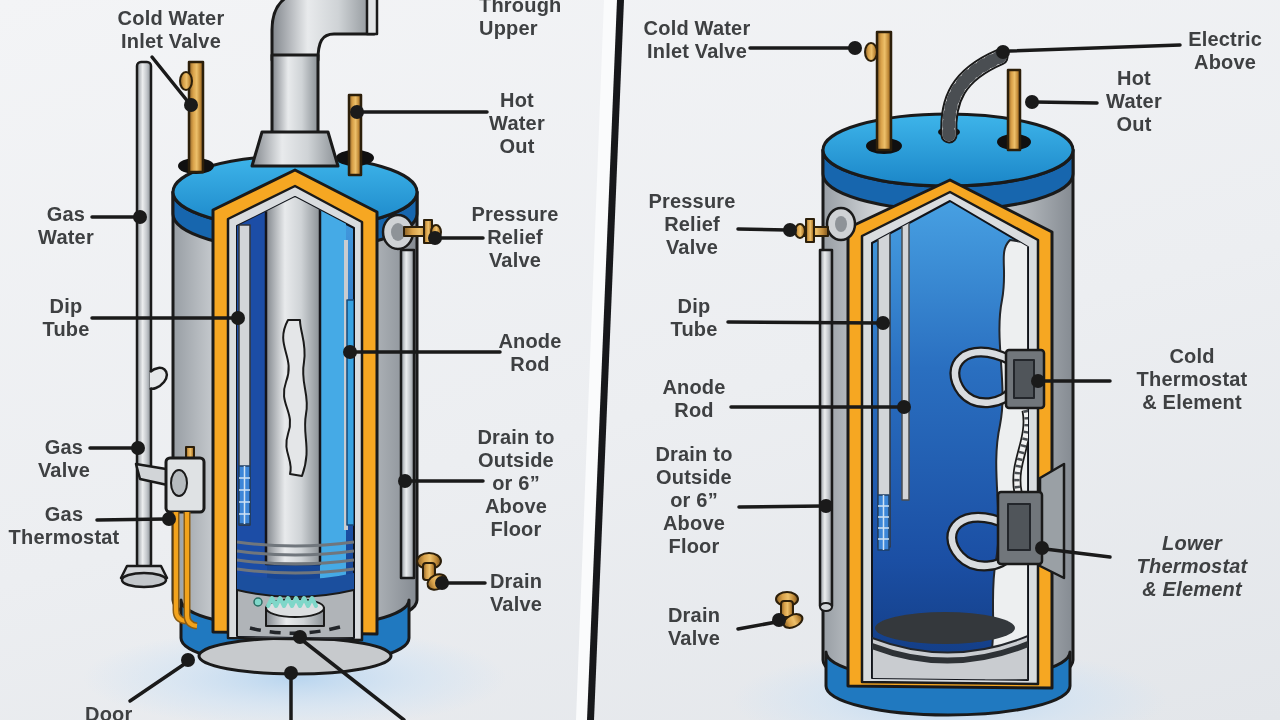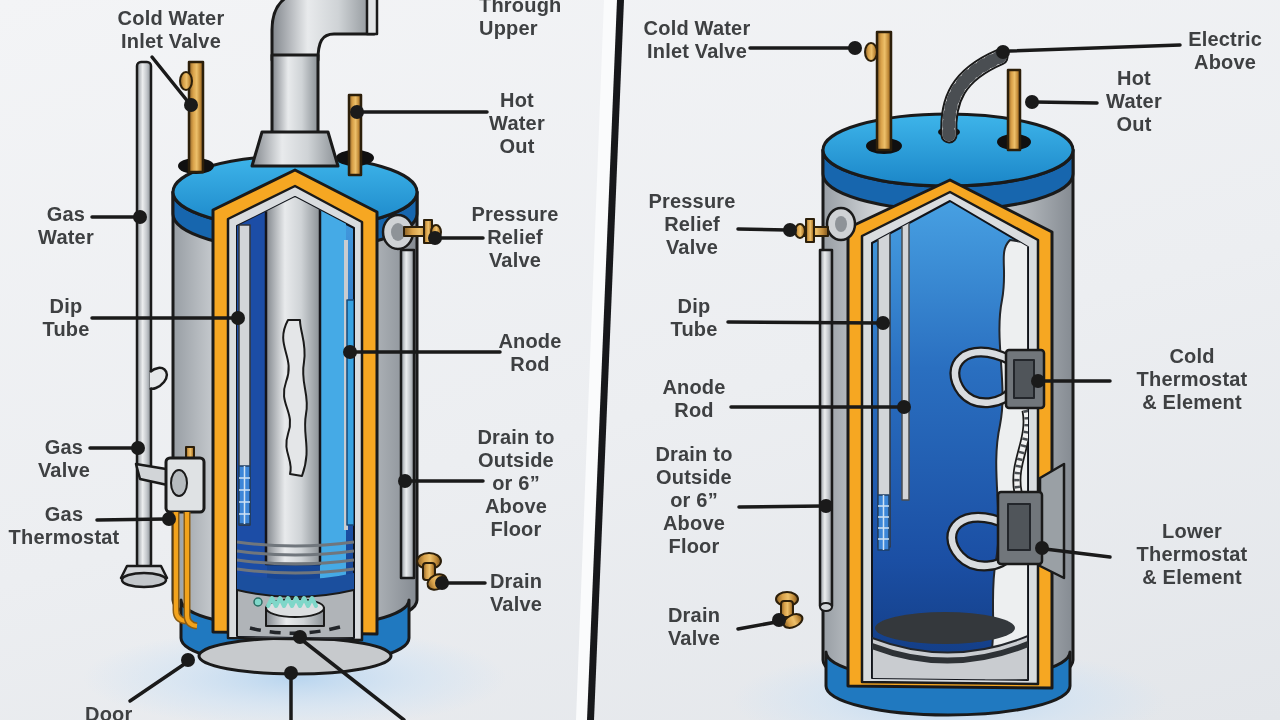--- a/index.html
+++ b/index.html
@@ -362,21 +362,21 @@
         <div>Thermostat</div>
         <div>&amp; Element</div>
       </div>
       <div class="label center" style="left: 694px; top: 443px;">
         <div>Drain to</div>
         <div>Outside</div>
         <div>or 6”</div>
         <div>Above</div>
         <div>Floor</div>
       </div>
-      <div class="label center" style="left: 1192px; top: 520px;">
+      <div class="label center" style="left: 1192px; top: 532px; font-style: italic;">
         <div>Lower</div>
         <div>Thermostat</div>
         <div>&amp; Element</div>
       </div>
       <div class="label center" style="left: 694px; top: 604px;">
         <div>Drain</div>
         <div>Valve</div>
       </div>
     </div>
 

